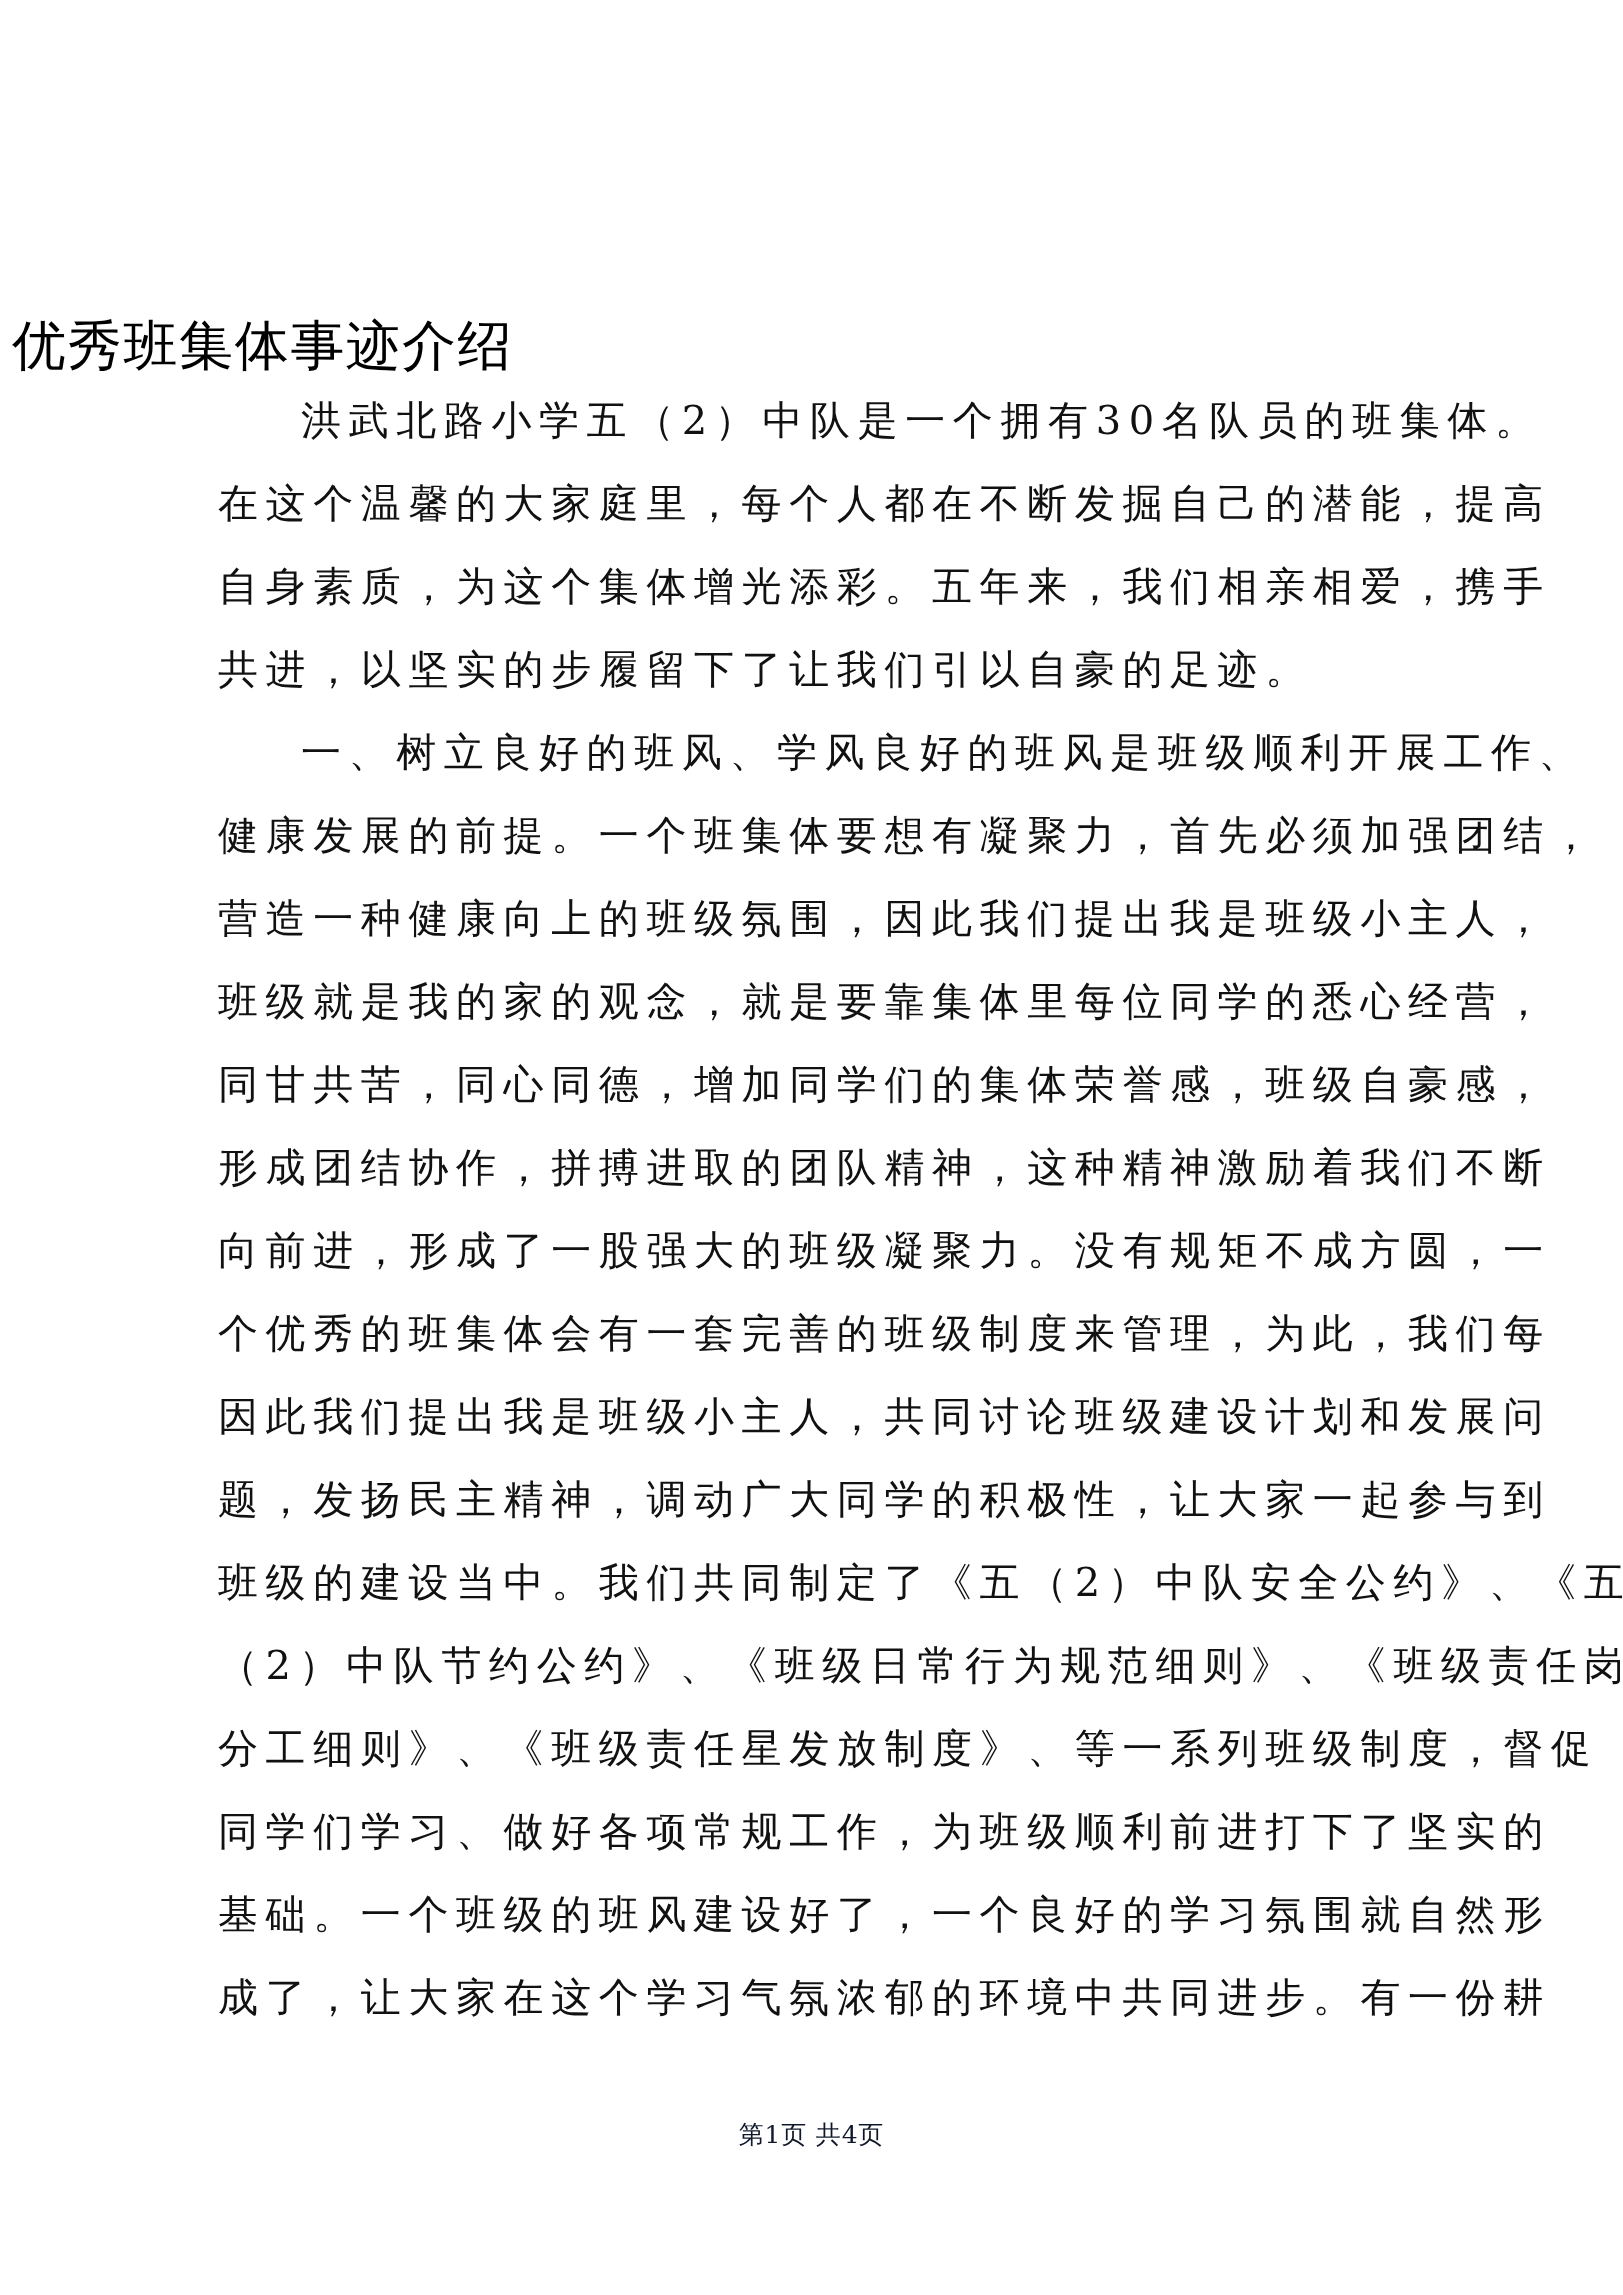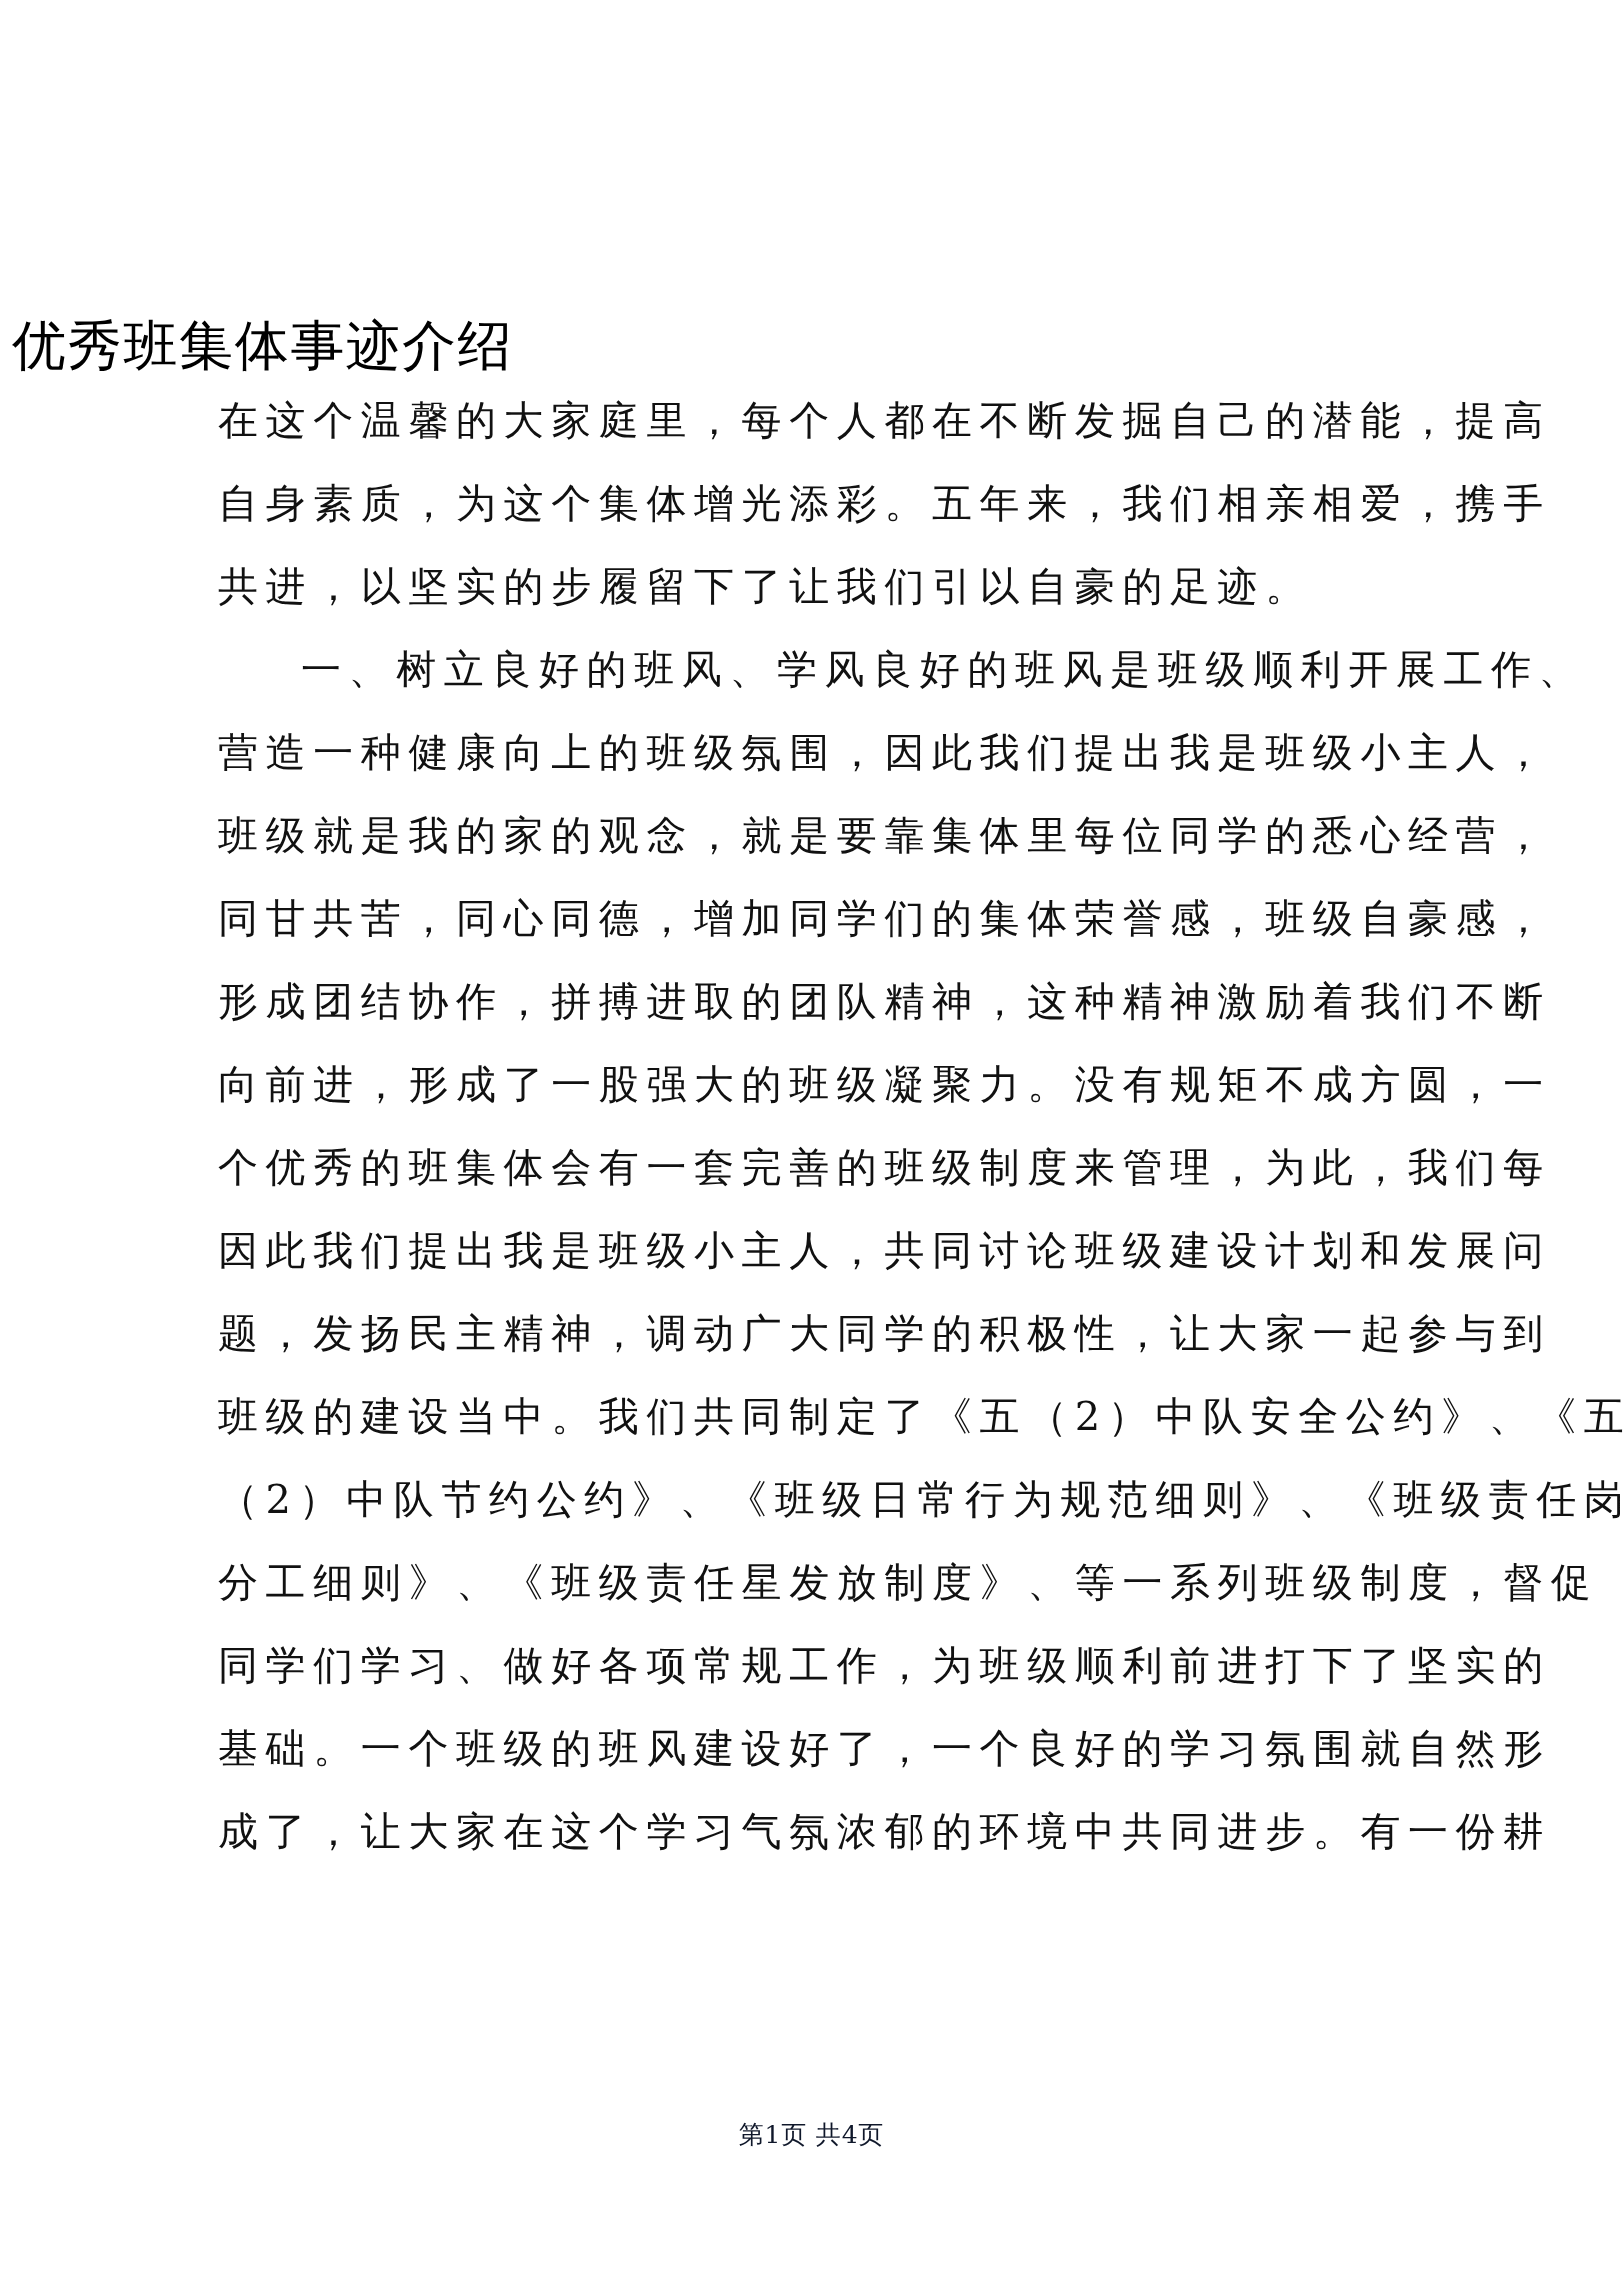--- a/index.html
+++ b/index.html
@@ -63,24 +63,26 @@
       letter-spacing: 0.8px;
     }
   </style>
 </head>
 <body>
 
 <div class="page">
   <h1 class="title">优秀班集体事迹介绍</h1>
 
   <div class="body">
+    <div class="line indent">洪武北路小学五（2）中队是一个拥有30名队员的班集体。</div>
     <div class="line">在这个温馨的大家庭里，每个人都在不断发掘自己的潜能，提高</div>
     <div class="line">自身素质，为这个集体增光添彩。五年来，我们相亲相爱，携手</div>
     <div class="line">共进，以坚实的步履留下了让我们引以自豪的足迹。</div>
     <div class="line indent">一、树立良好的班风、学风良好的班风是班级顺利开展工作、</div>
+    <div class="line">健康发展的前提。一个班集体要想有凝聚力，首先必须加强团结，</div>
     <div class="line">营造一种健康向上的班级氛围，因此我们提出我是班级小主人，</div>
     <div class="line">班级就是我的家的观念，就是要靠集体里每位同学的悉心经营，</div>
     <div class="line">同甘共苦，同心同德，增加同学们的集体荣誉感，班级自豪感，</div>
     <div class="line">形成团结协作，拼搏进取的团队精神，这种精神激励着我们不断</div>
     <div class="line">向前进，形成了一股强大的班级凝聚力。没有规矩不成方圆，一</div>
     <div class="line">个优秀的班集体会有一套完善的班级制度来管理，为此，我们每</div>
     <div class="line">因此我们提出我是班级小主人，共同讨论班级建设计划和发展问</div>
     <div class="line">题，发扬民主精神，调动广大同学的积极性，让大家一起参与到</div>
     <div class="line">班级的建设当中。我们共同制定了《五（2）中队安全公约》、《五</div>
     <div class="line">（2）中队节约公约》、《班级日常行为规范细则》、《班级责任岗</div>

